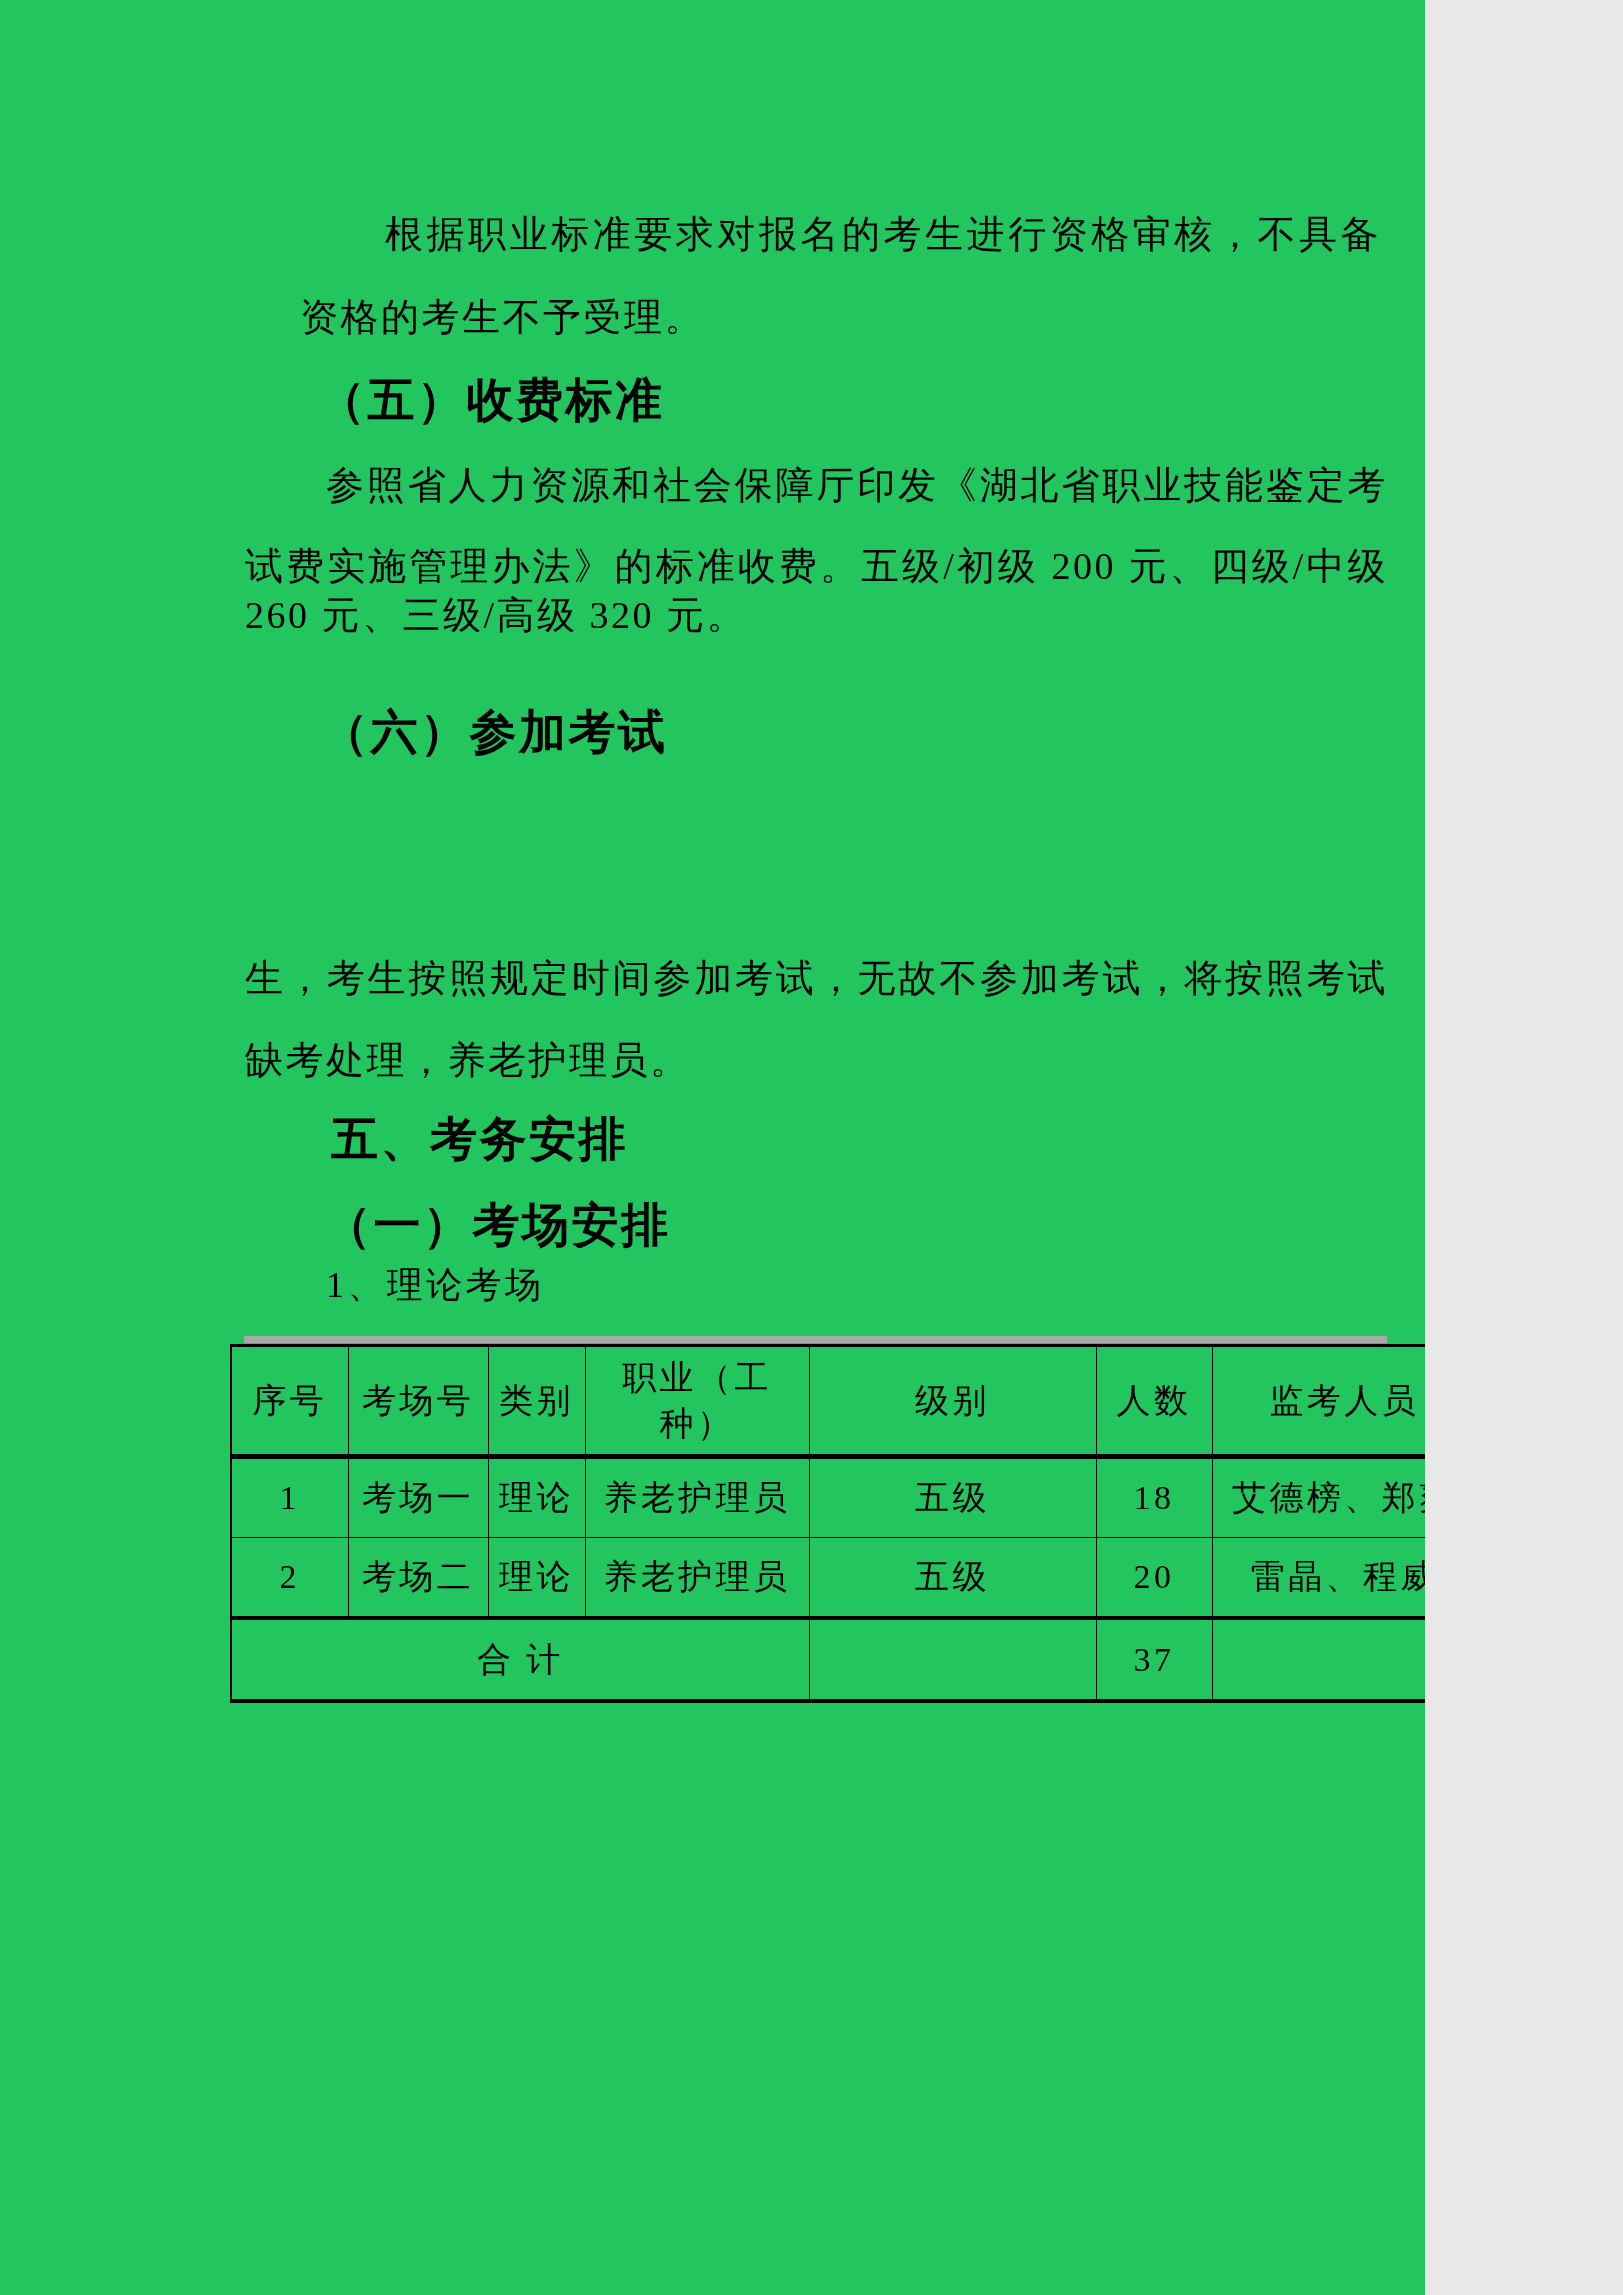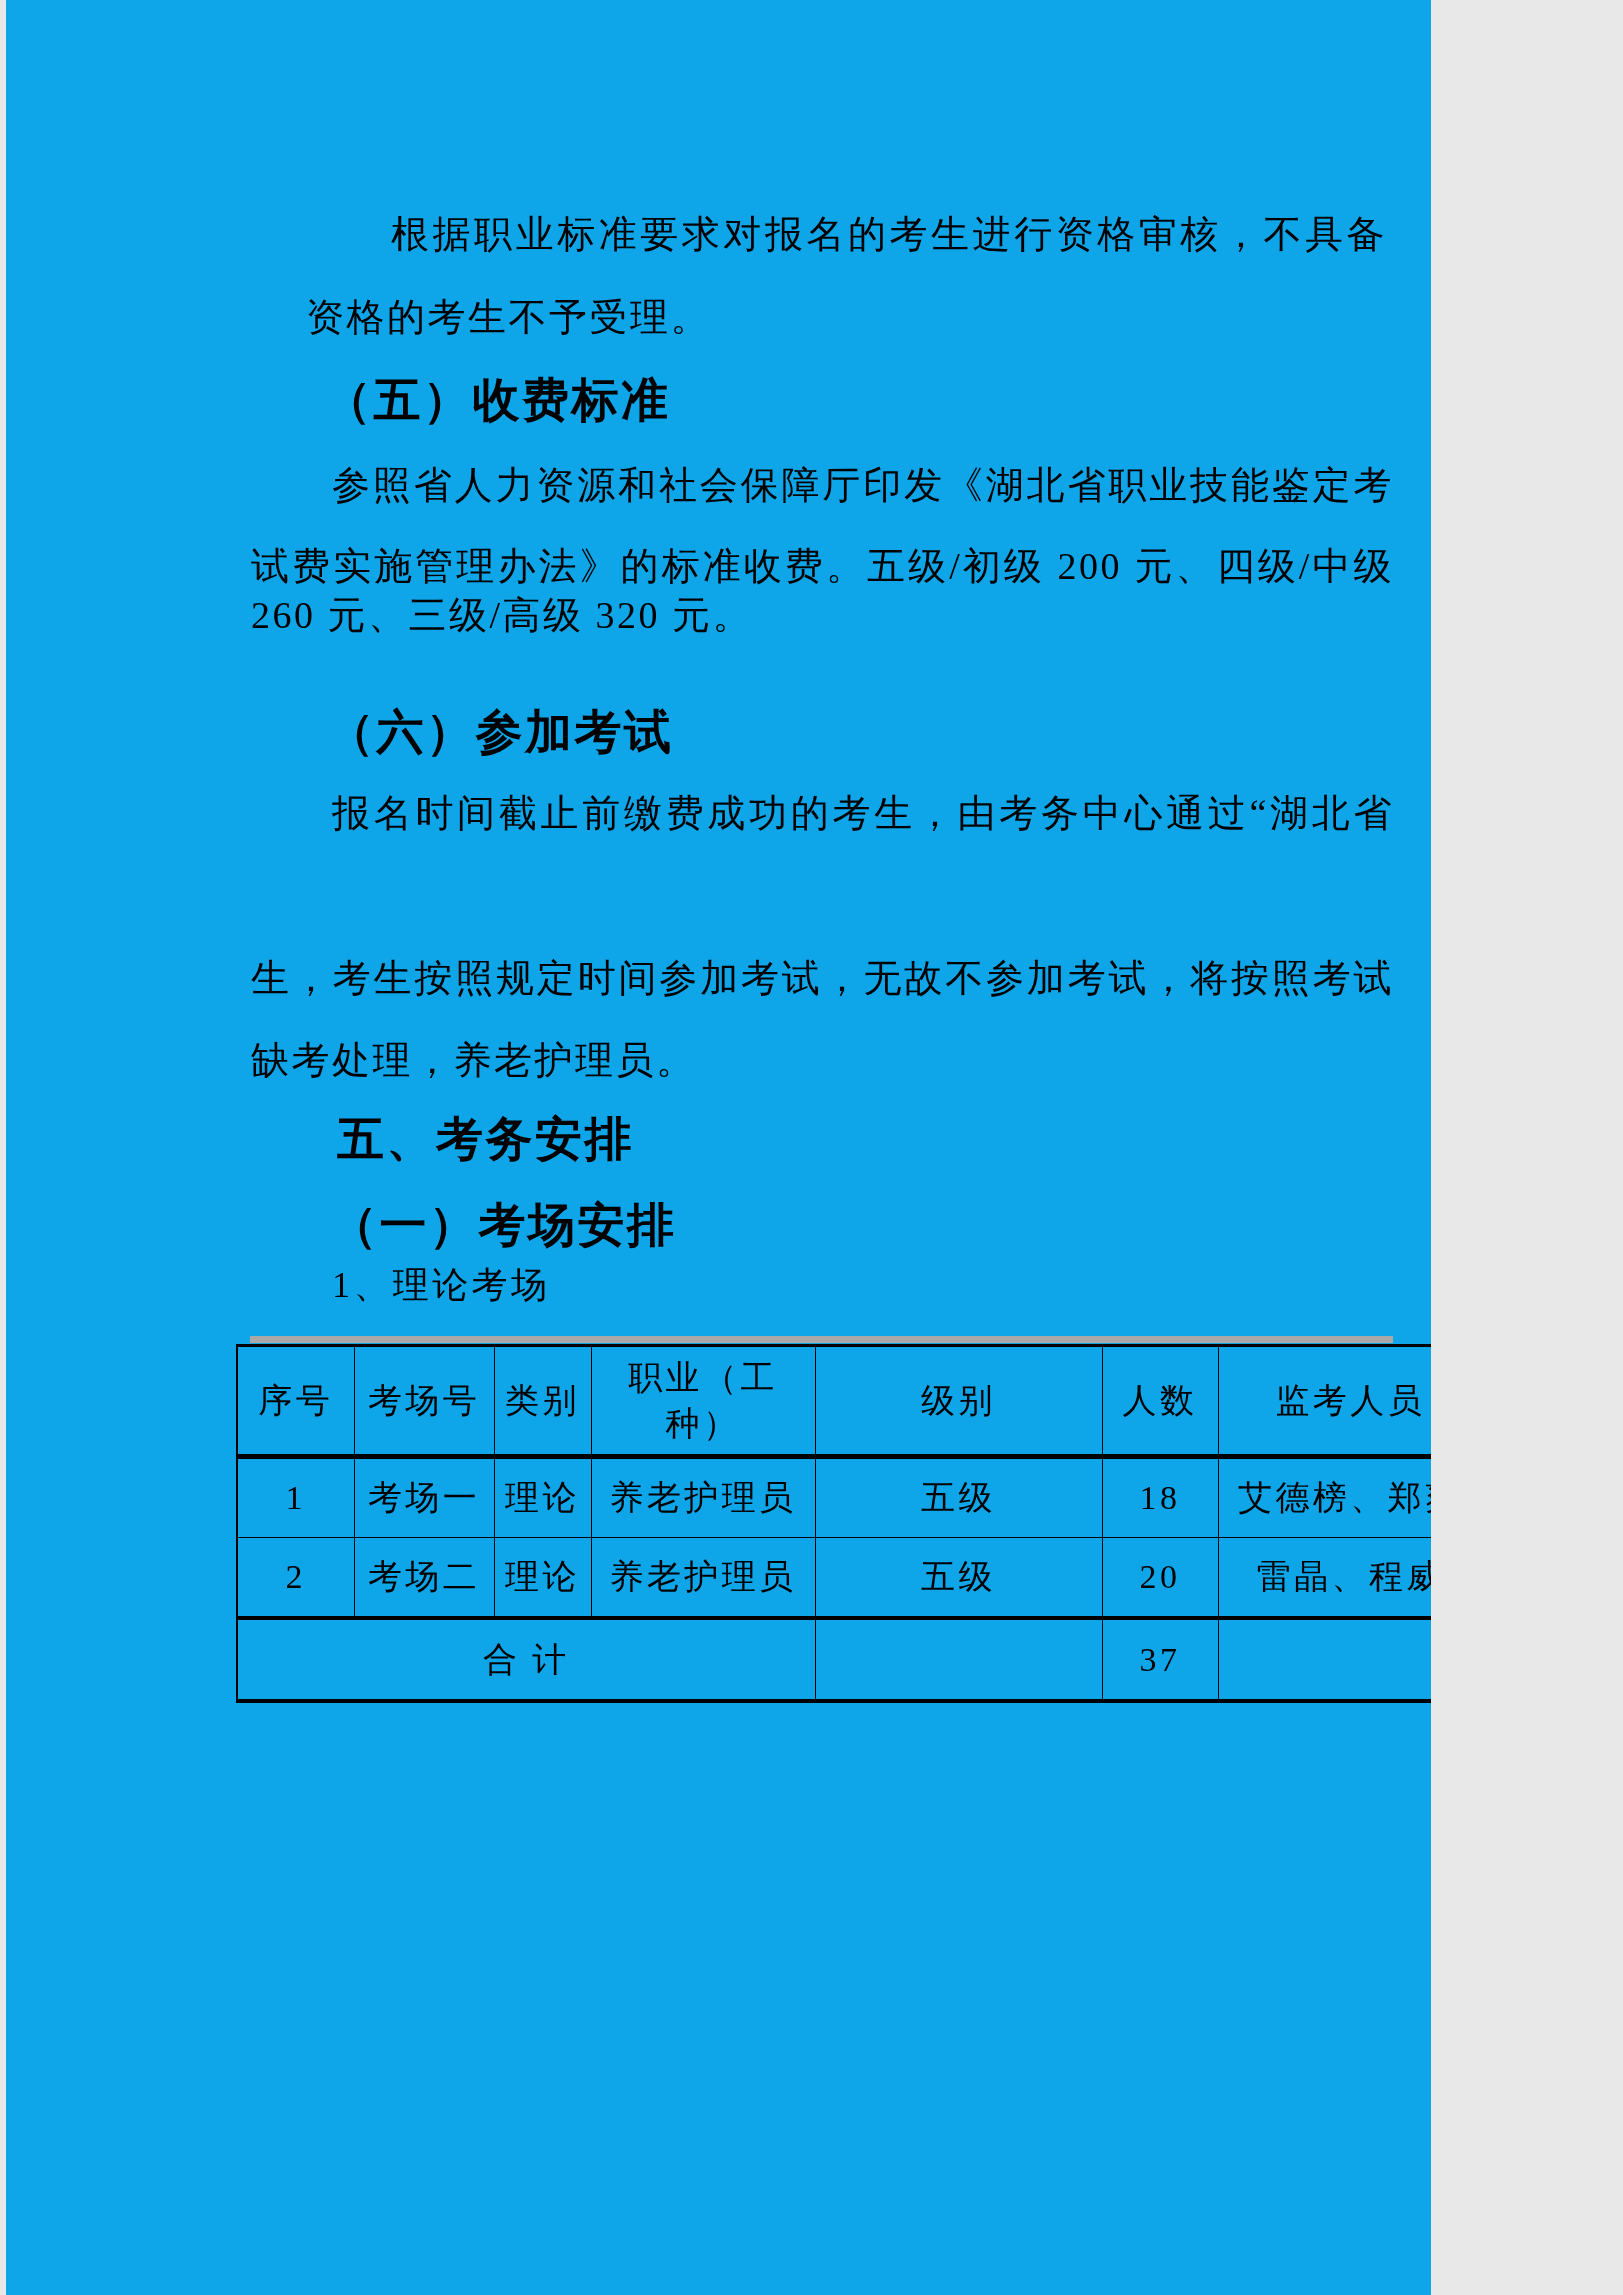--- a/index.html
+++ b/index.html
@@ -1,23 +1,22 @@
 <!DOCTYPE html>
 <html style="font-size:13.5px"><head>
 <meta charset="utf-8">
 <style>
   html,body{margin:0;padding:0;background:#e8e8e8;}
   .page{
     position:relative;
     width:1425px;height:2295px;
-    background:#0ea5e9;
+    background:#22c55e;
     font-family:"Liberation Serif","DejaVu Serif",serif;
     color:#000;
     overflow:hidden;
-    margin-left:6px;
   }
   .line{
     position:absolute;
     font-size:38px;
     line-height:47px;
     letter-spacing:2.5px;
     white-space:normal;
   }
   
   .jline{text-align:justify;}
@@ -98,21 +97,20 @@
   <div id="p1l2" class="line">资格的考生不予受理。</div>
 
   <div id="h5" class="heading">（五）收费标准</div>
 
   <div id="p2l1" class="line jline">参照省人力资源和社会保障厅印发《湖北省职业技能鉴定考</div>
   <div id="p2l2" class="line jline">试费实施管理办法》的标准收费。五级/初级 200 元、四级/中级</div>
   <div id="p2l3" class="line">260 元、三级/高级 320 元。</div>
 
   <div id="h6" class="heading">（六）参加考试</div>
 
-  <div id="p3l1" class="line jline">报名时间截止前缴费成功的考生，由考务中心通过“湖北省</div>
   <div id="p3l3" class="line jline">生，考生按照规定时间参加考试，无故不参加考试，将按照考试</div>
   <div id="p3l4" class="line">缺考处理，养老护理员。</div>
 
   <div id="hfive" class="heading">五、考务安排</div>
   <div id="hone" class="heading">（一）考场安排</div>
   <div id="sub1" class="line">1、理论考场</div>
 
   <div class="smudge"></div>
 
   <table class="exam">

